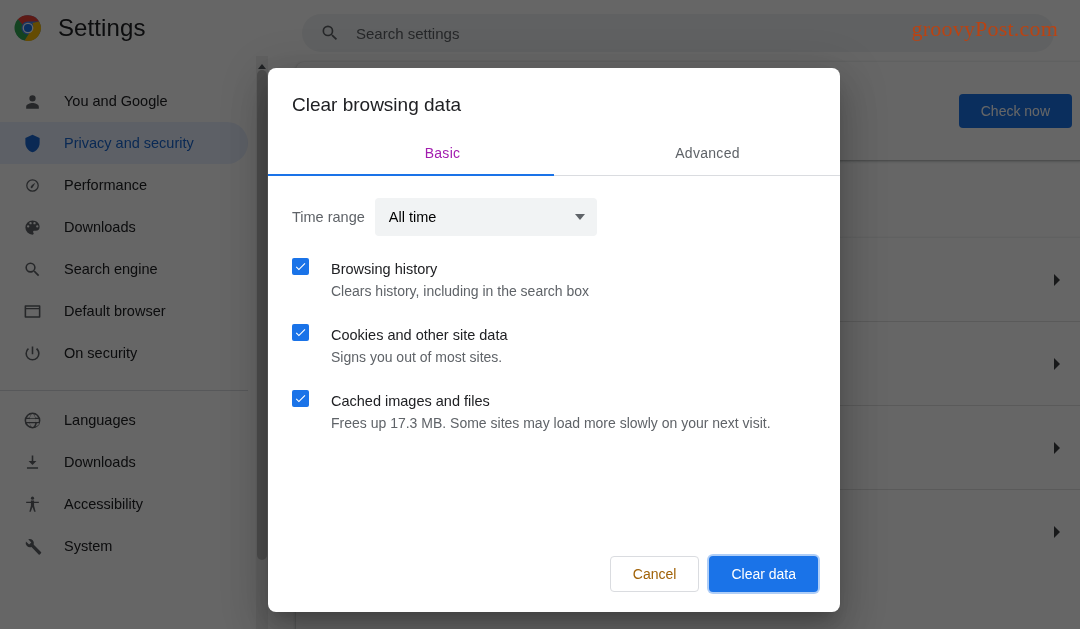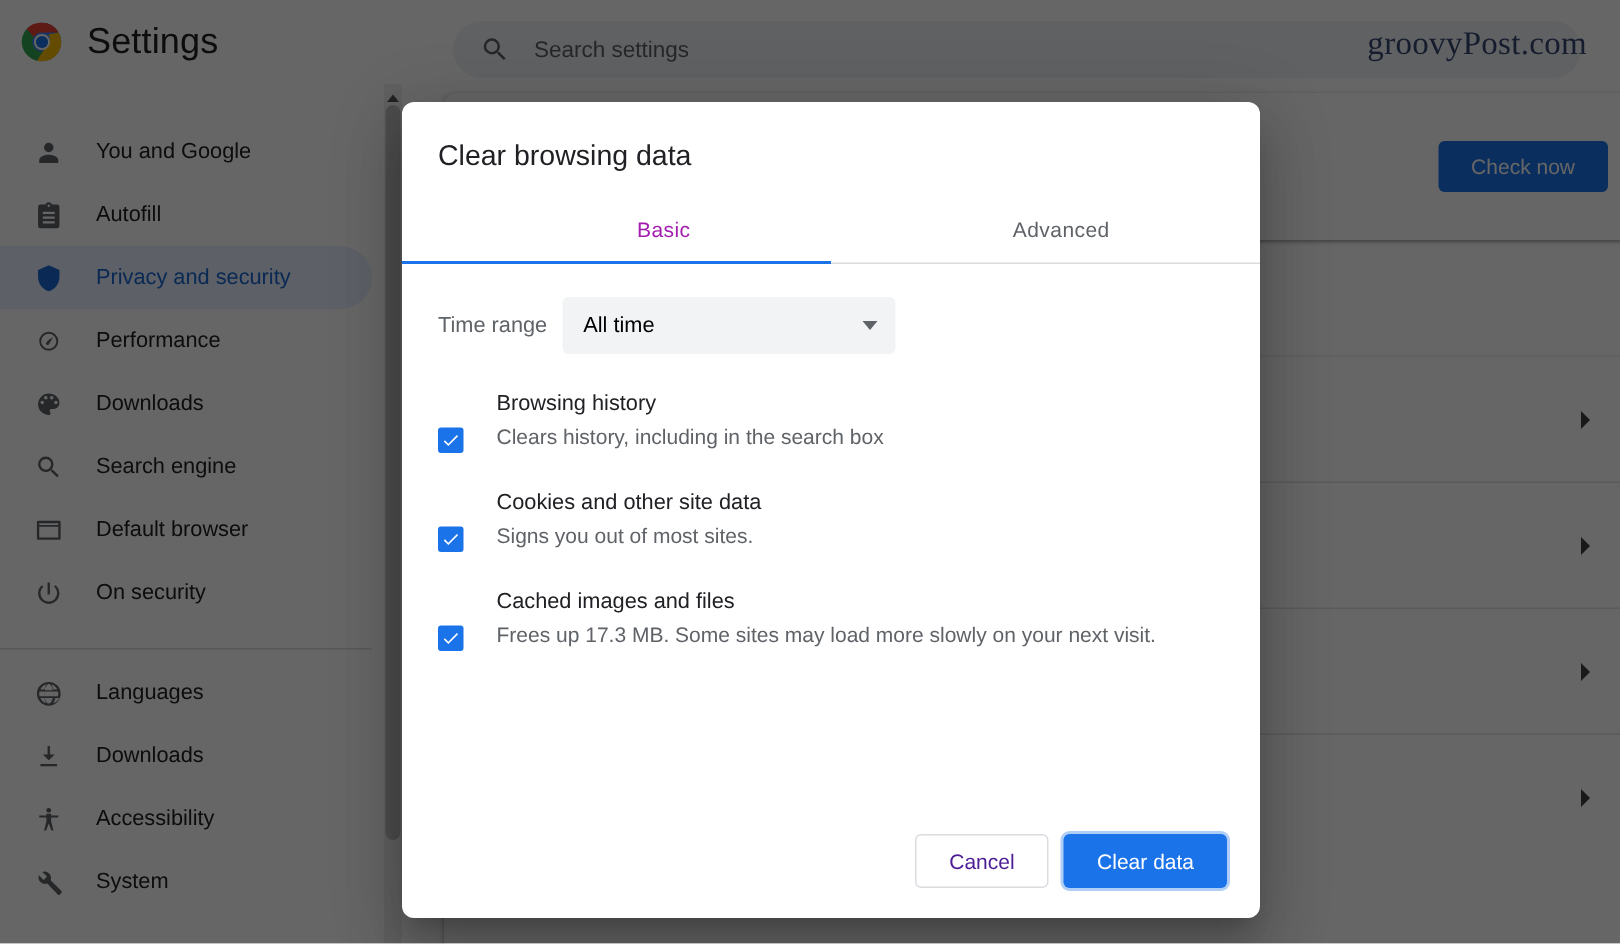--- a/index.html
+++ b/index.html
@@ -24,21 +24,21 @@
 
   .searchwrap {
     position:absolute; left:302px; top:14px; width:752px; height:38px;
     background:#f1f3f4; border-radius:19px; display:flex; align-items:center; padding-left:18px; gap:16px;
   }
   .search-icon { width:20px; height:20px; flex:0 0 20px; }
   .search-placeholder { font-size:15px; color:#5f6368; }
 
   .watermark {
     position:absolute; right:22px; top:16px;
-    font-family:"Liberation Serif", serif; font-size:22px; color:#0f172a;
+    font-family:"Liberation Serif", serif; font-size:22px; color:#c2410c;
     letter-spacing:.2px; opacity:.92;
   }
 
   
   .sidebar { position:absolute; left:0; top:56px; width:256px; bottom:0; background:#ffffff; padding-top:8px; }
   .nav-item {
     display:flex; align-items:center; height:42px; gap:22px;
     padding-left:22px; color:#202124; font-size:14.5px;
     border-top-right-radius:21px; border-bottom-right-radius:21px;
     width:248px;
@@ -95,34 +95,34 @@
 
   .timerange { display:flex; align-items:center; gap:10px; margin-top:22px; }
   .tr-label { font-size:14.5px; color:#5f6368; }
   .tr-select {
     width:222px; height:38px; background:#f1f3f4; border-radius:4px;
     display:flex; align-items:center; padding:0 12px 0 14px; justify-content:space-between;
   }
   .tr-value { font-size:14.5px; color:#000000; }
   .caret { width:0;height:0;border-left:5px solid transparent;border-right:5px solid transparent;border-top:6px solid #5f6368; }
 
-  .opt { display:flex; gap:22px; margin-top:22px; align-items:flex-end; }
+  .opt { display:flex; gap:22px; margin-top:22px; align-items:flex-start; }
   .opt:first-of-type { margin-top:26px; }
   .cb {
     width:17px; height:17px; flex:0 0 17px; border-radius:2px; background:#1a73e8;
     display:flex; align-items:center; justify-content:center;
   }
   .cb svg { width:13px; height:13px; }
   .opt-texts { flex:1; }
   .opt-title { font-size:14.5px; color:#202124; line-height:22px; }
   .opt-desc { font-size:14px; color:#5f6368; line-height:22px; }
 
   .dlg-footer { display:flex; justify-content:flex-end; align-items:center; gap:10px; padding:0 22px 20px 22px; }
   .btn { font-family:"Liberation Sans", sans-serif; font-size:14px; font-weight:500; border-radius:4px; cursor:pointer; }
-  .btn-cancel { background:#fff; color:#4c1d95; border:1px solid #dadce0; padding:9px 22px; }
+  .btn-cancel { background:#fff; color:#a16207; border:1px solid #dadce0; padding:9px 22px; }
   .btn-clear { background:#1a73e8; color:#fff; border:none; padding:10px 22px; box-shadow:0 0 0 2px rgba(26,115,232,.35); }
 </style>
 </head>
 <body>
 
 <div id="root">
 
   <div class="page">
 
     <div class="topbar">
@@ -155,28 +155,20 @@
 
       <div class="nav-item">
         <span class="ico">
           <svg viewBox="0 0 24 24" width="19" height="19">
               <path d="M12 12a4 4 0 1 0 0-8 4 4 0 0 0 0 8zm0 2c-3 0-8 1.5-8 4.5V21h16v-2.5c0-3-5-4.5-8-4.5z"></path>
             </svg>
         </span>
         <span>You and Google</span>
       </div>
 
-      <div class="nav-item">
-        <span class="ico">
-          <svg viewBox="0 0 24 24" width="19" height="19">
-              <path d="M19 3h-4.2A3 3 0 0 0 12 1a3 3 0 0 0-2.8 2H5a2 2 0 0 0-2 2v16a2 2 0 0 0 2 2h14a2 2 0 0 0 2-2V5a2 2 0 0 0-2-2zm-7 0a1 1 0 1 1 0 2 1 1 0 0 1 0-2zm5 16H7v-2h10v2zm0-4H7v-2h10v2zm0-4H7V9h10v2z"></path>
-            </svg>
-        </span>
-        <span>Autofill</span>
-      </div>
 
       <div class="nav-item selected">
         <span class="ico">
           <svg viewBox="0 0 24 24" width="19" height="19">
               <path d="M12 1L3 5v6c0 5.55 3.84 10.74 9 12 5.16-1.26 9-6.45 9-12V5l-9-4z"></path>
             </svg>
         </span>
         <span>Privacy and security</span>
       </div>
 

